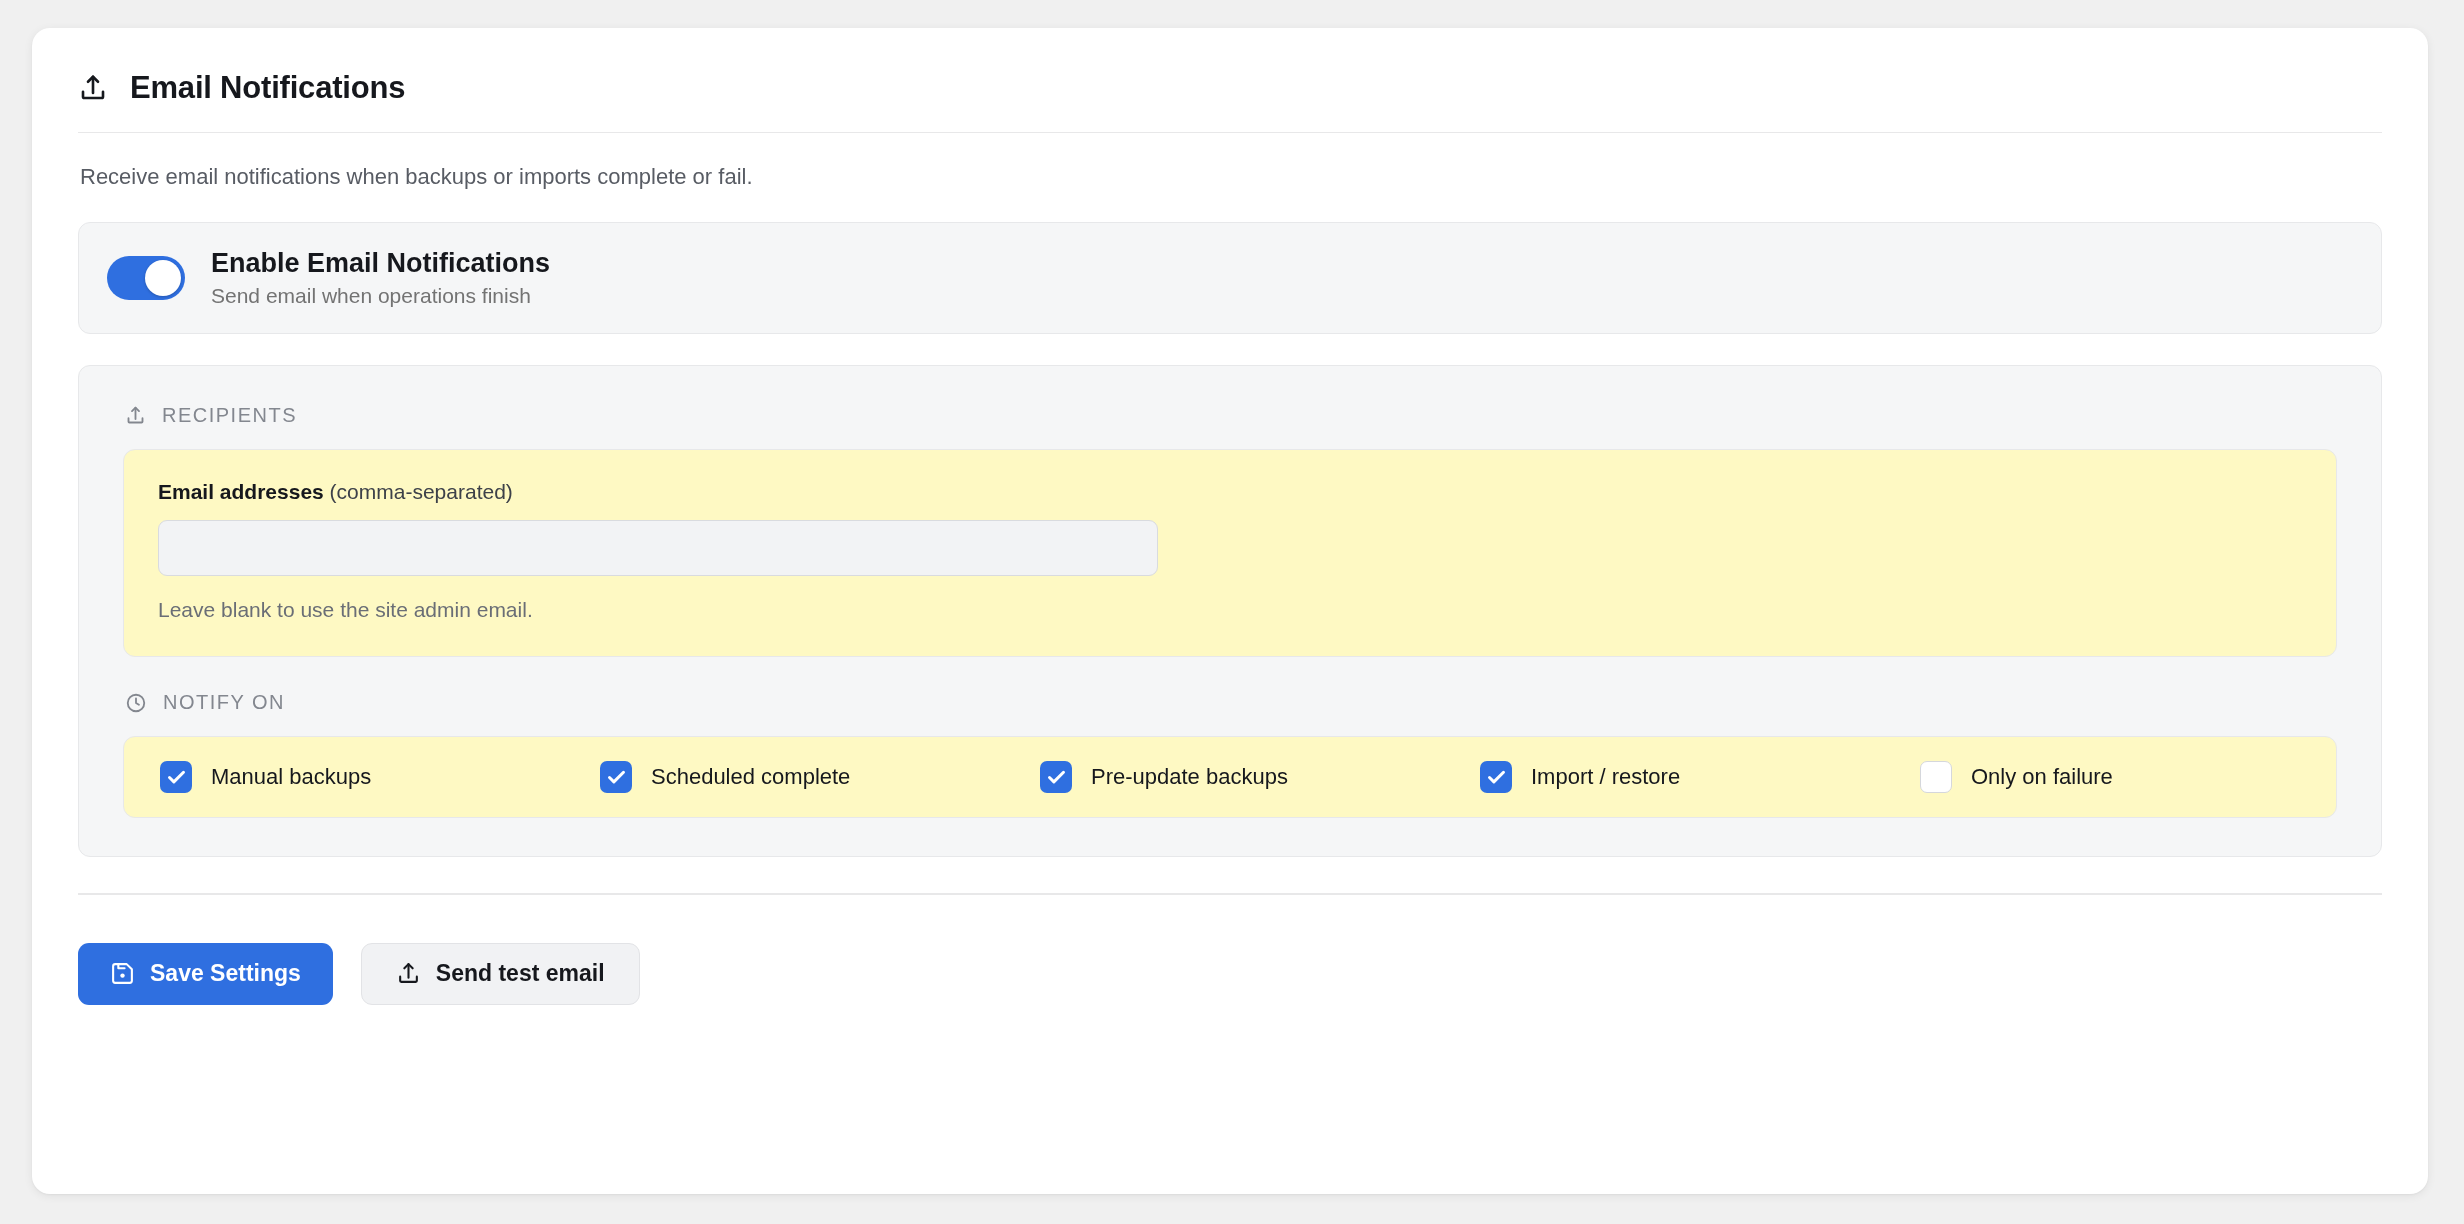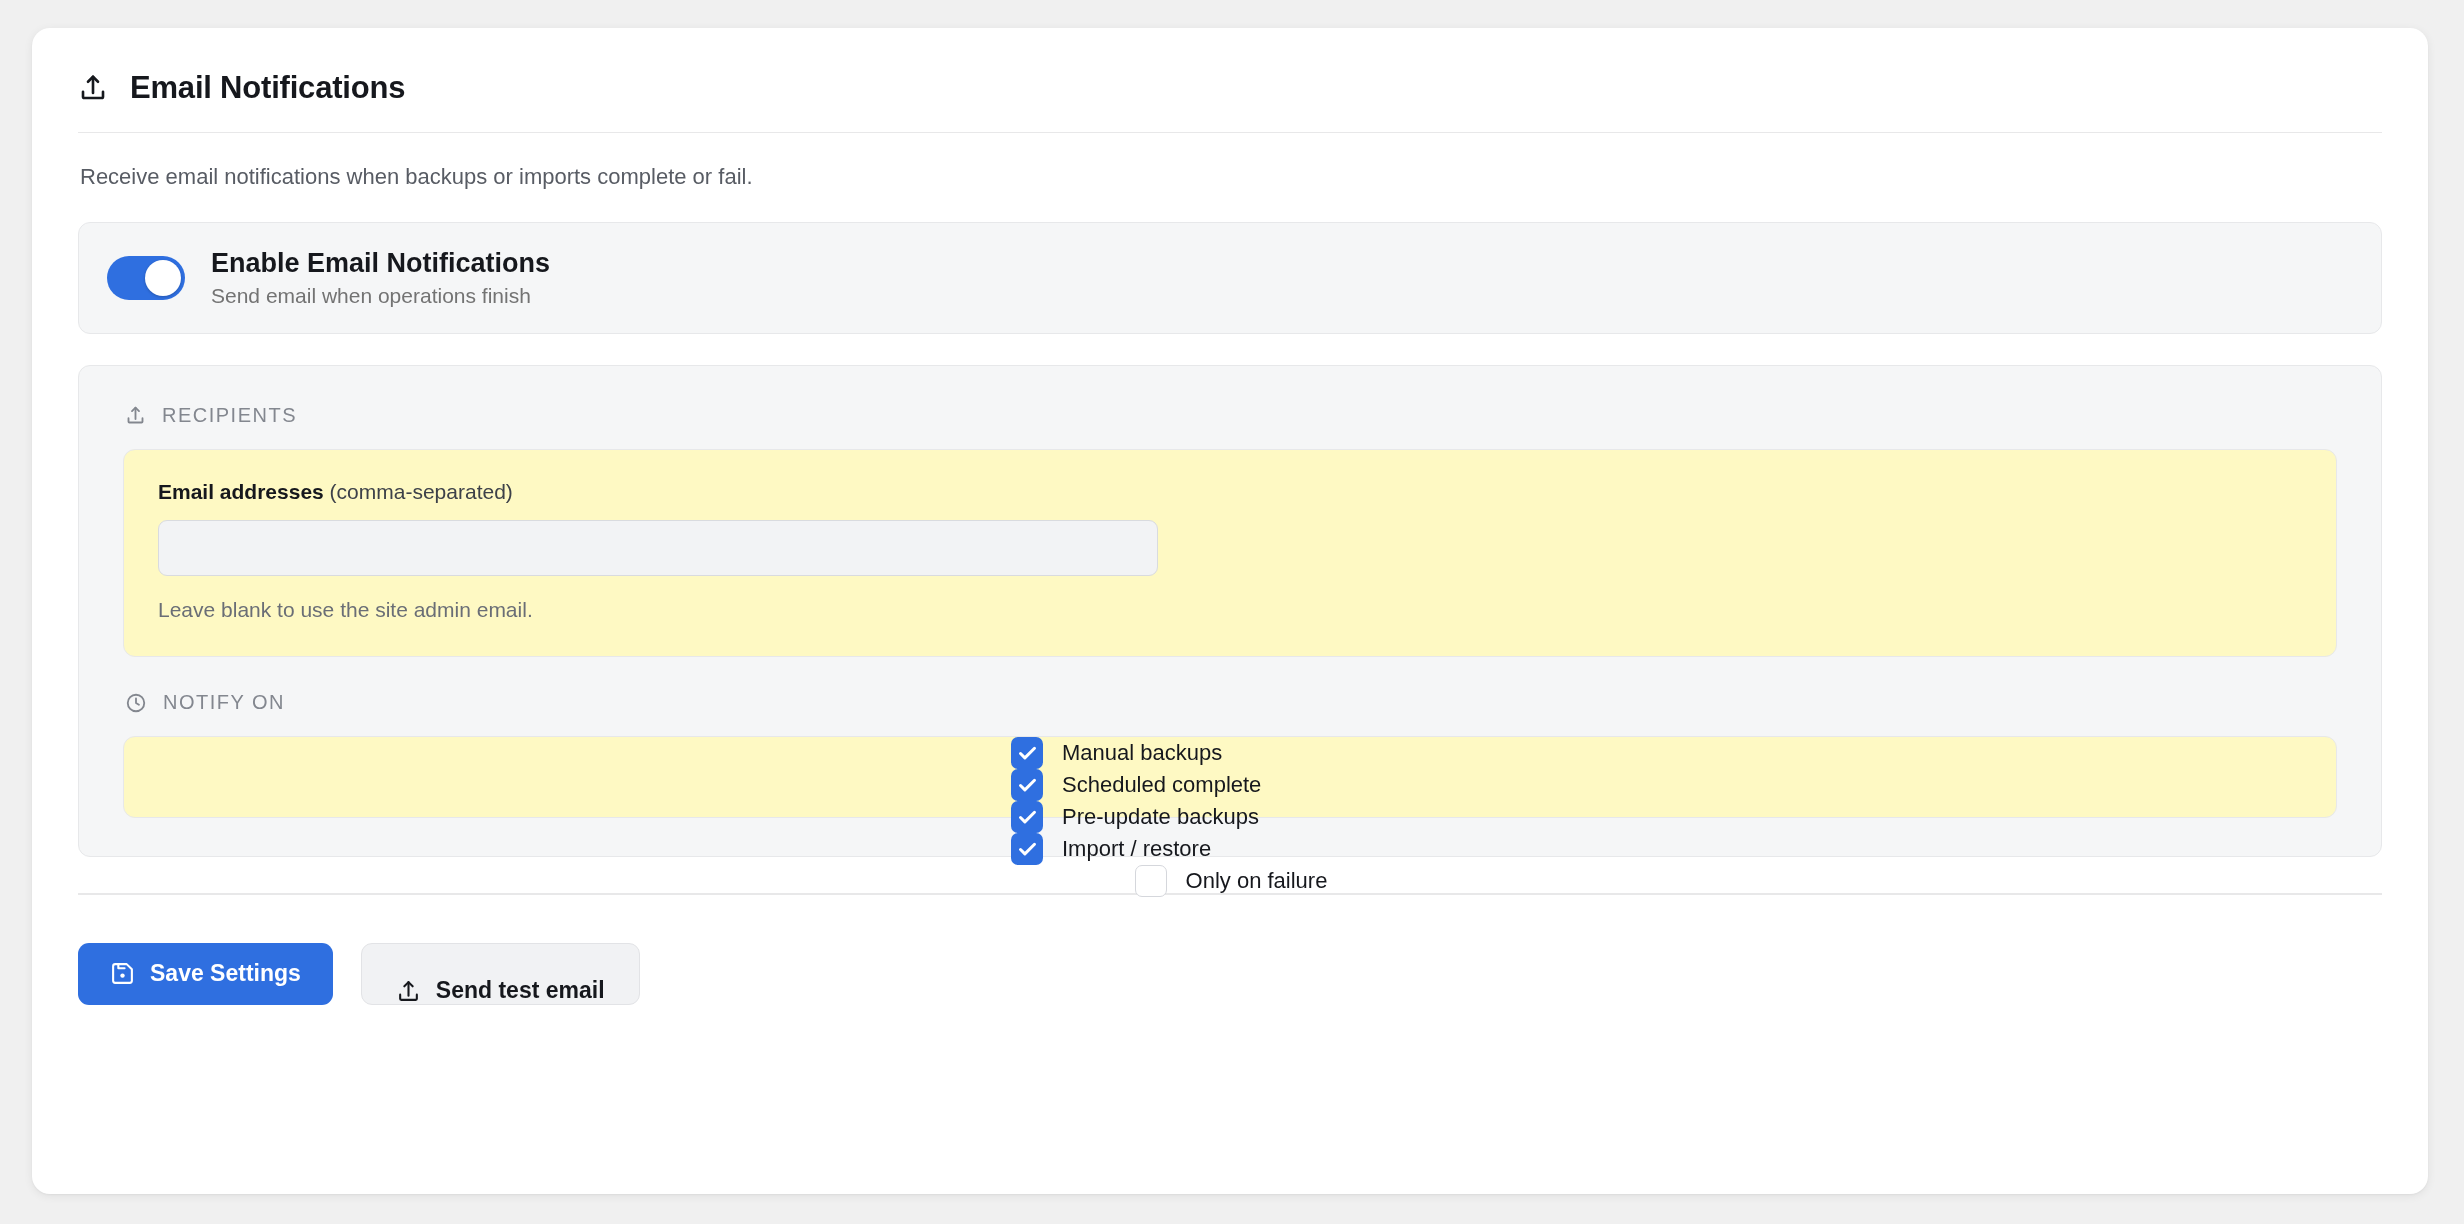--- a/index.html
+++ b/index.html
@@ -152,21 +152,20 @@
     font-size: 21px;
     color: #6a6e76;
   }
 
   
   .checkbox-row {
     display: flex;
     align-items: center;
     padding: 0 0 0 2px;
     height: 80px;
-    flex-direction: column;
   }
   .check-item {
     display: flex;
     align-items: center;
     gap: 19px;
     cursor: pointer;
     width: 440px;
     flex: none;
   }
   .check-item:last-child { width: auto; }
@@ -217,21 +216,20 @@
     color: #ffffff;
     font-weight: bold;
     padding: 0 32px;
   }
   .btn-secondary {
     background: #f1f2f4;
     color: #16181d;
     border: 1px solid #e2e3e6;
     font-weight: bold;
     padding: 0 34px;
-    align-items: flex-end;
   }
 </style>
 </head>
 <body>
 
 <div class="page">
   <div class="card">
 
     <div class="card-header">
       <span class="icon">

